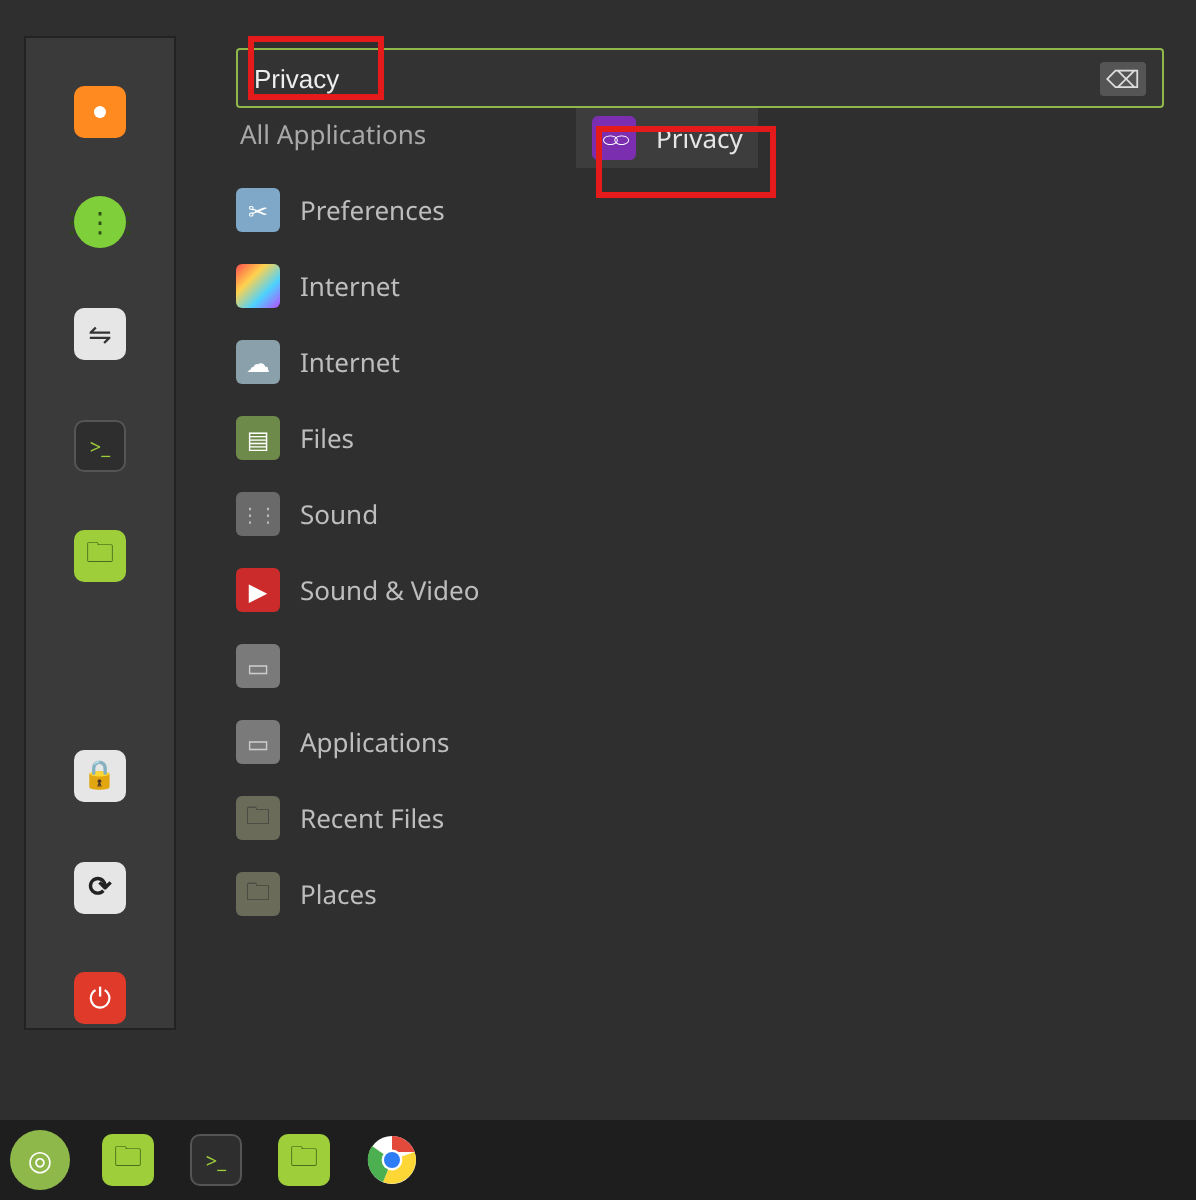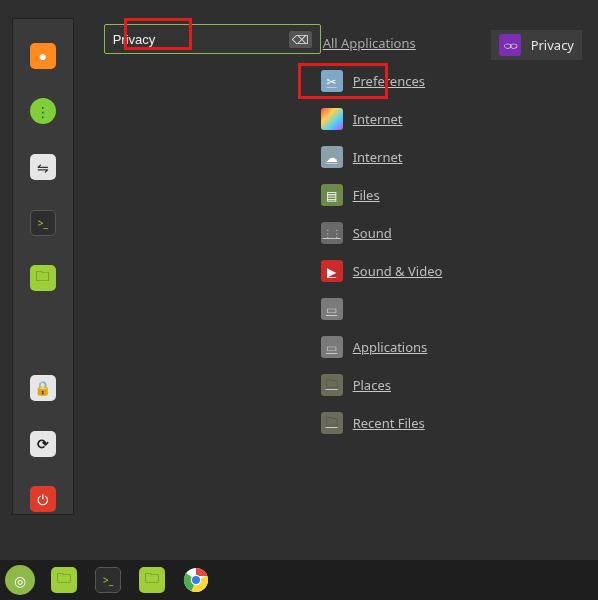--- a/index.html
+++ b/index.html
@@ -34,20 +34,21 @@
   }
   .icon-box {
     width: 26px; height: 26px;
     border-radius: 5px;
     display: flex; align-items: center; justify-content: center;
     font-size: 14px; color: #fff;
   }
   .right-panel {
     flex: 1;
     display: flex;
+    flex-direction: column;
     padding-left: 30px;
     padding-right: 6px;
   }
   .search-row {
     margin-top: 6px;
     height: 30px;
     border: 1px solid #8fb84b;
     border-radius: 2px;
     background: #333;
     display: flex; align-items: center;
@@ -64,22 +65,20 @@
   }
   .clear-btn {
     color: #ddd; font-size: 12px;
     cursor: pointer;
     background: #555;
     border-radius: 2px;
     padding: 0 3px;
   }
   .content-row {
     display: flex;
-    margin-top: 12px;
-    text-decoration: underline;
   }
   .categories {
     width: 160px;
     display: flex;
     flex-direction: column;
     gap: 12px;
   }
   .cat-item {
     display: flex; align-items: center;
     height: 26px;
@@ -207,25 +206,25 @@
         </div>
         <div class="cat-item">
           <span class="cat-icon" style="background:#7a7a7a;color:#ccc">▭</span>
         </div>
         <div class="cat-item">
           <span class="cat-icon" style="background:#7a7a7a;color:#ccc">▭</span>
           <span>Applications</span>
         </div>
         <div class="cat-item">
           <span class="cat-icon" style="background:#6b6b5a;color:#333">🗀</span>
+          <span>Recent Files</span>
+        </div>
+        <div class="cat-item">
+          <span class="cat-icon" style="background:#6b6b5a;color:#333">🗀</span>
           <span>Places</span>
-        </div>
-        <div class="cat-item">
-          <span class="cat-icon" style="background:#6b6b5a;color:#333">🗀</span>
-          <span>Recent Files</span>
         </div>
       </div>
 
       <div class="results">
         <div class="result-item">
           <span class="result-icon" style="background:#7b2fb0;color:#fff;font-size:9px;letter-spacing:-2px">⬭⬭</span>
           <span>Privacy</span>
         </div>
       </div>
     </div>

